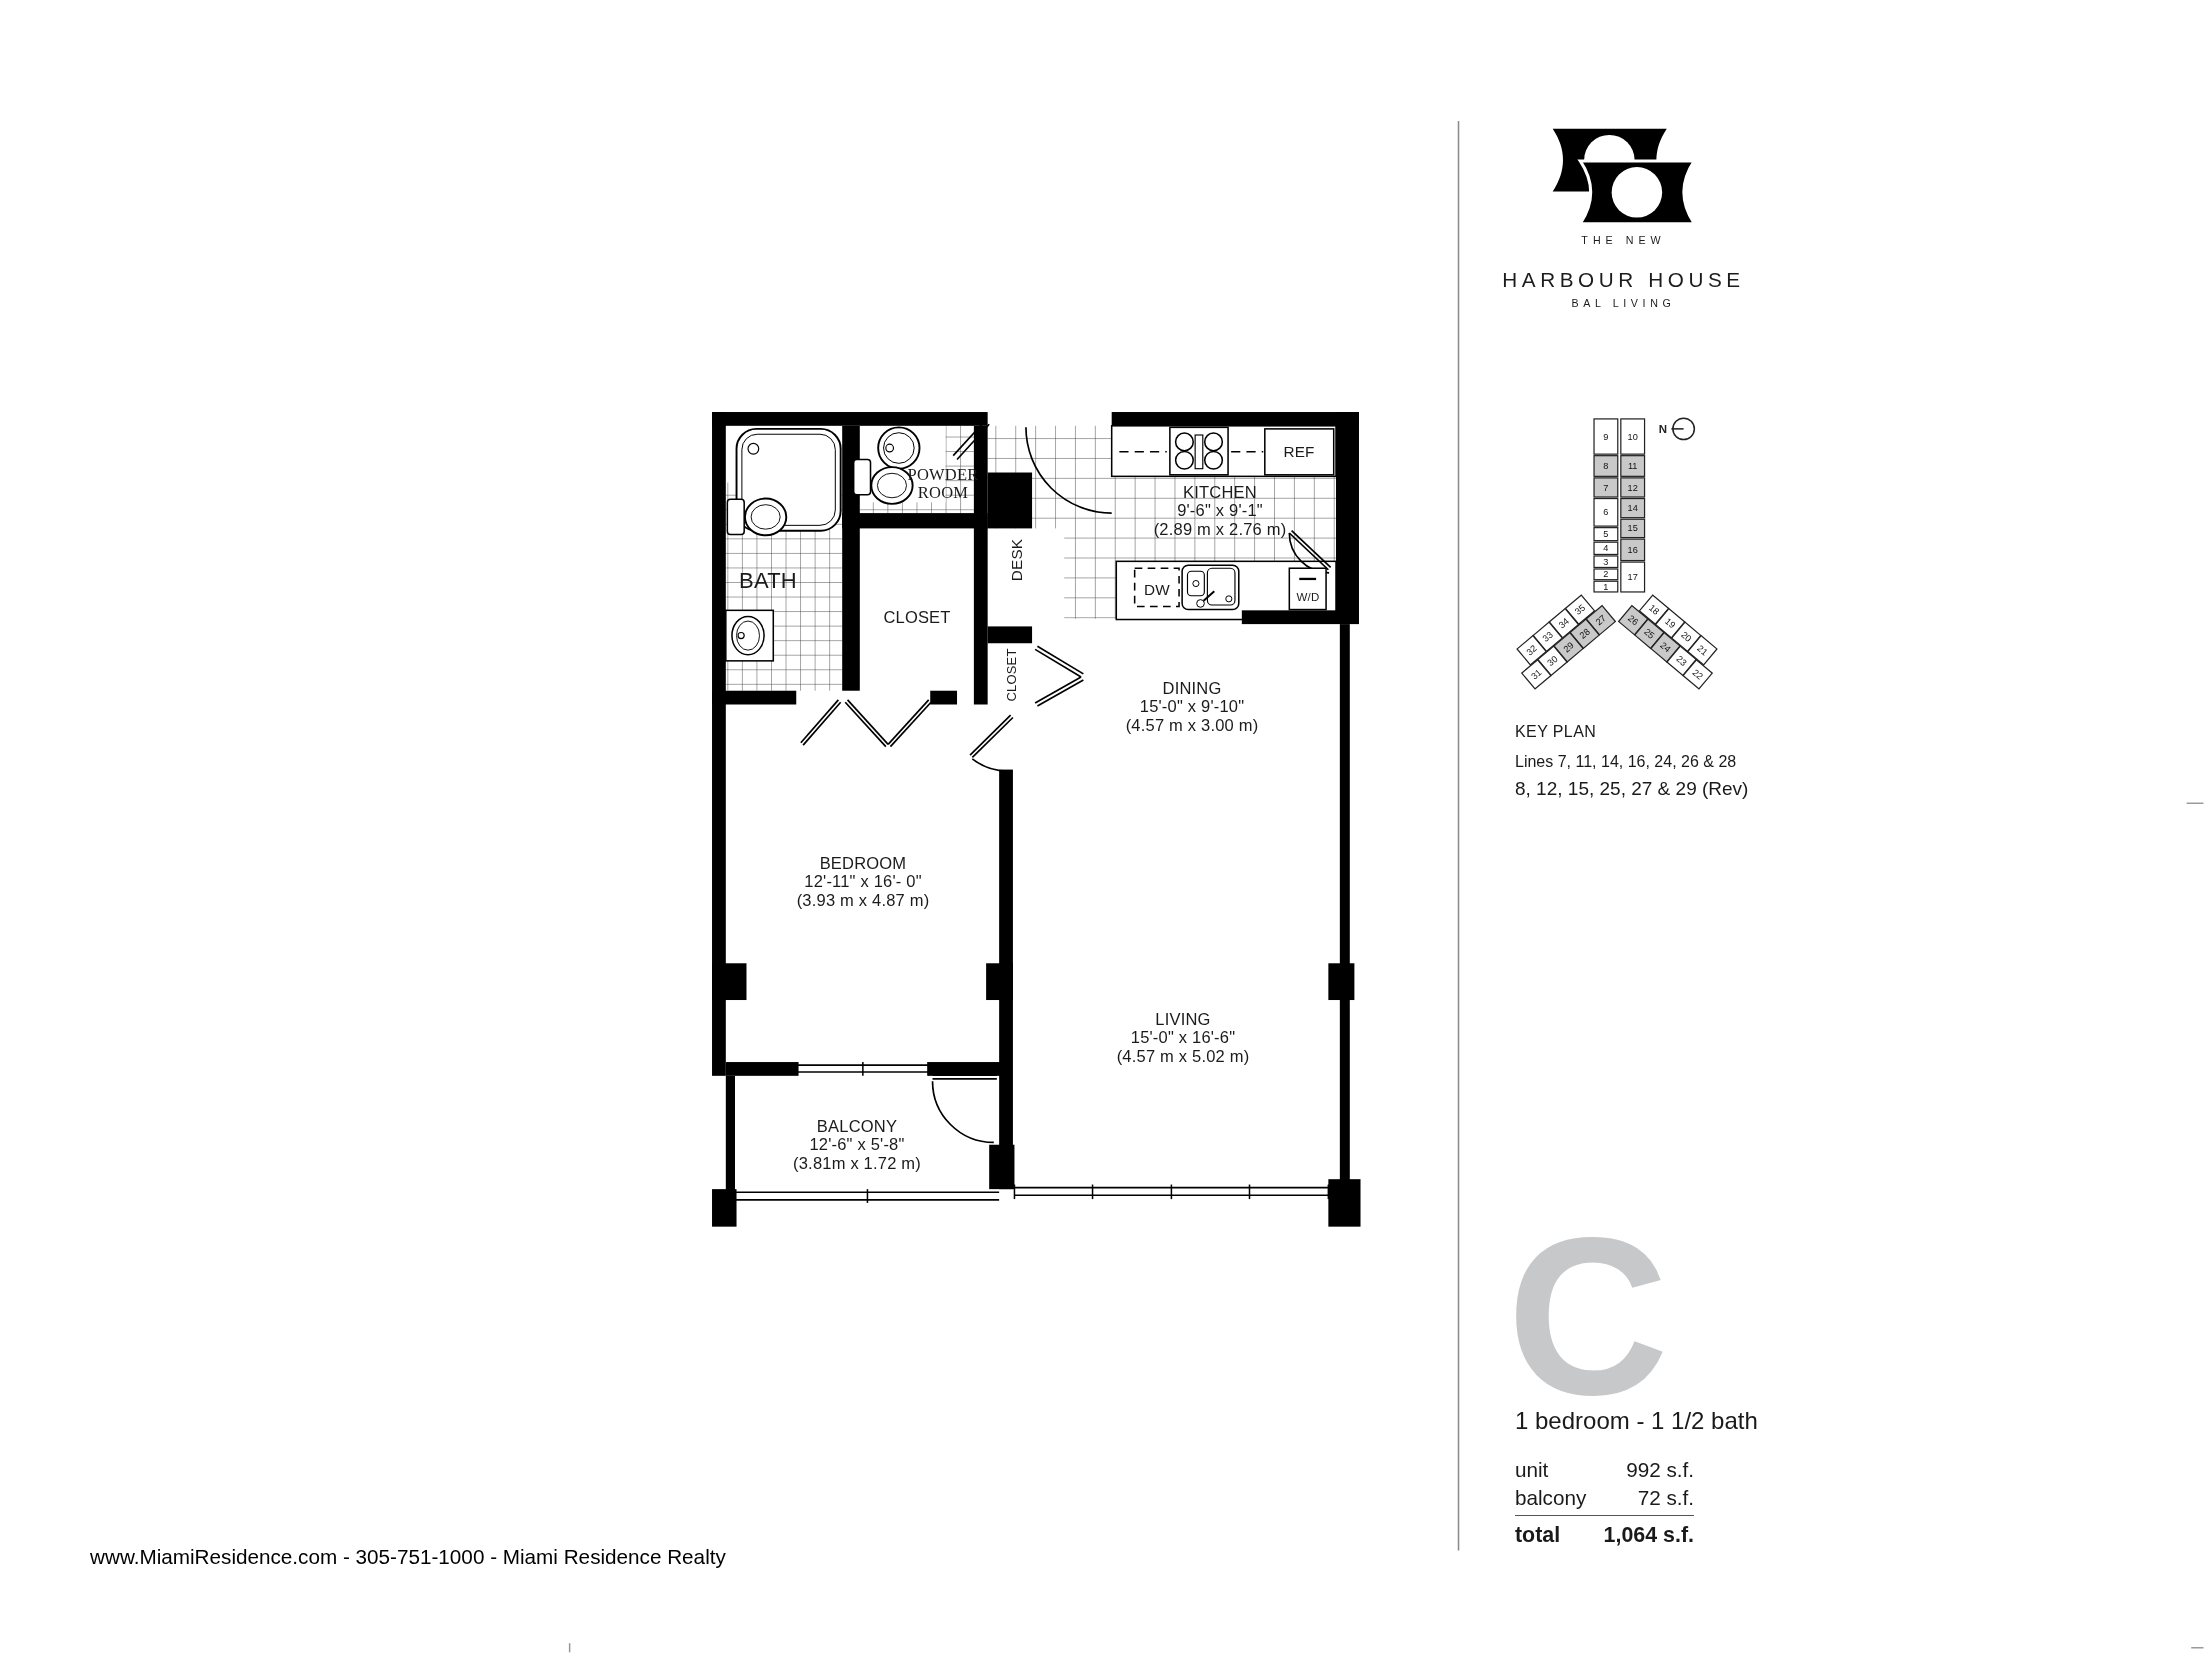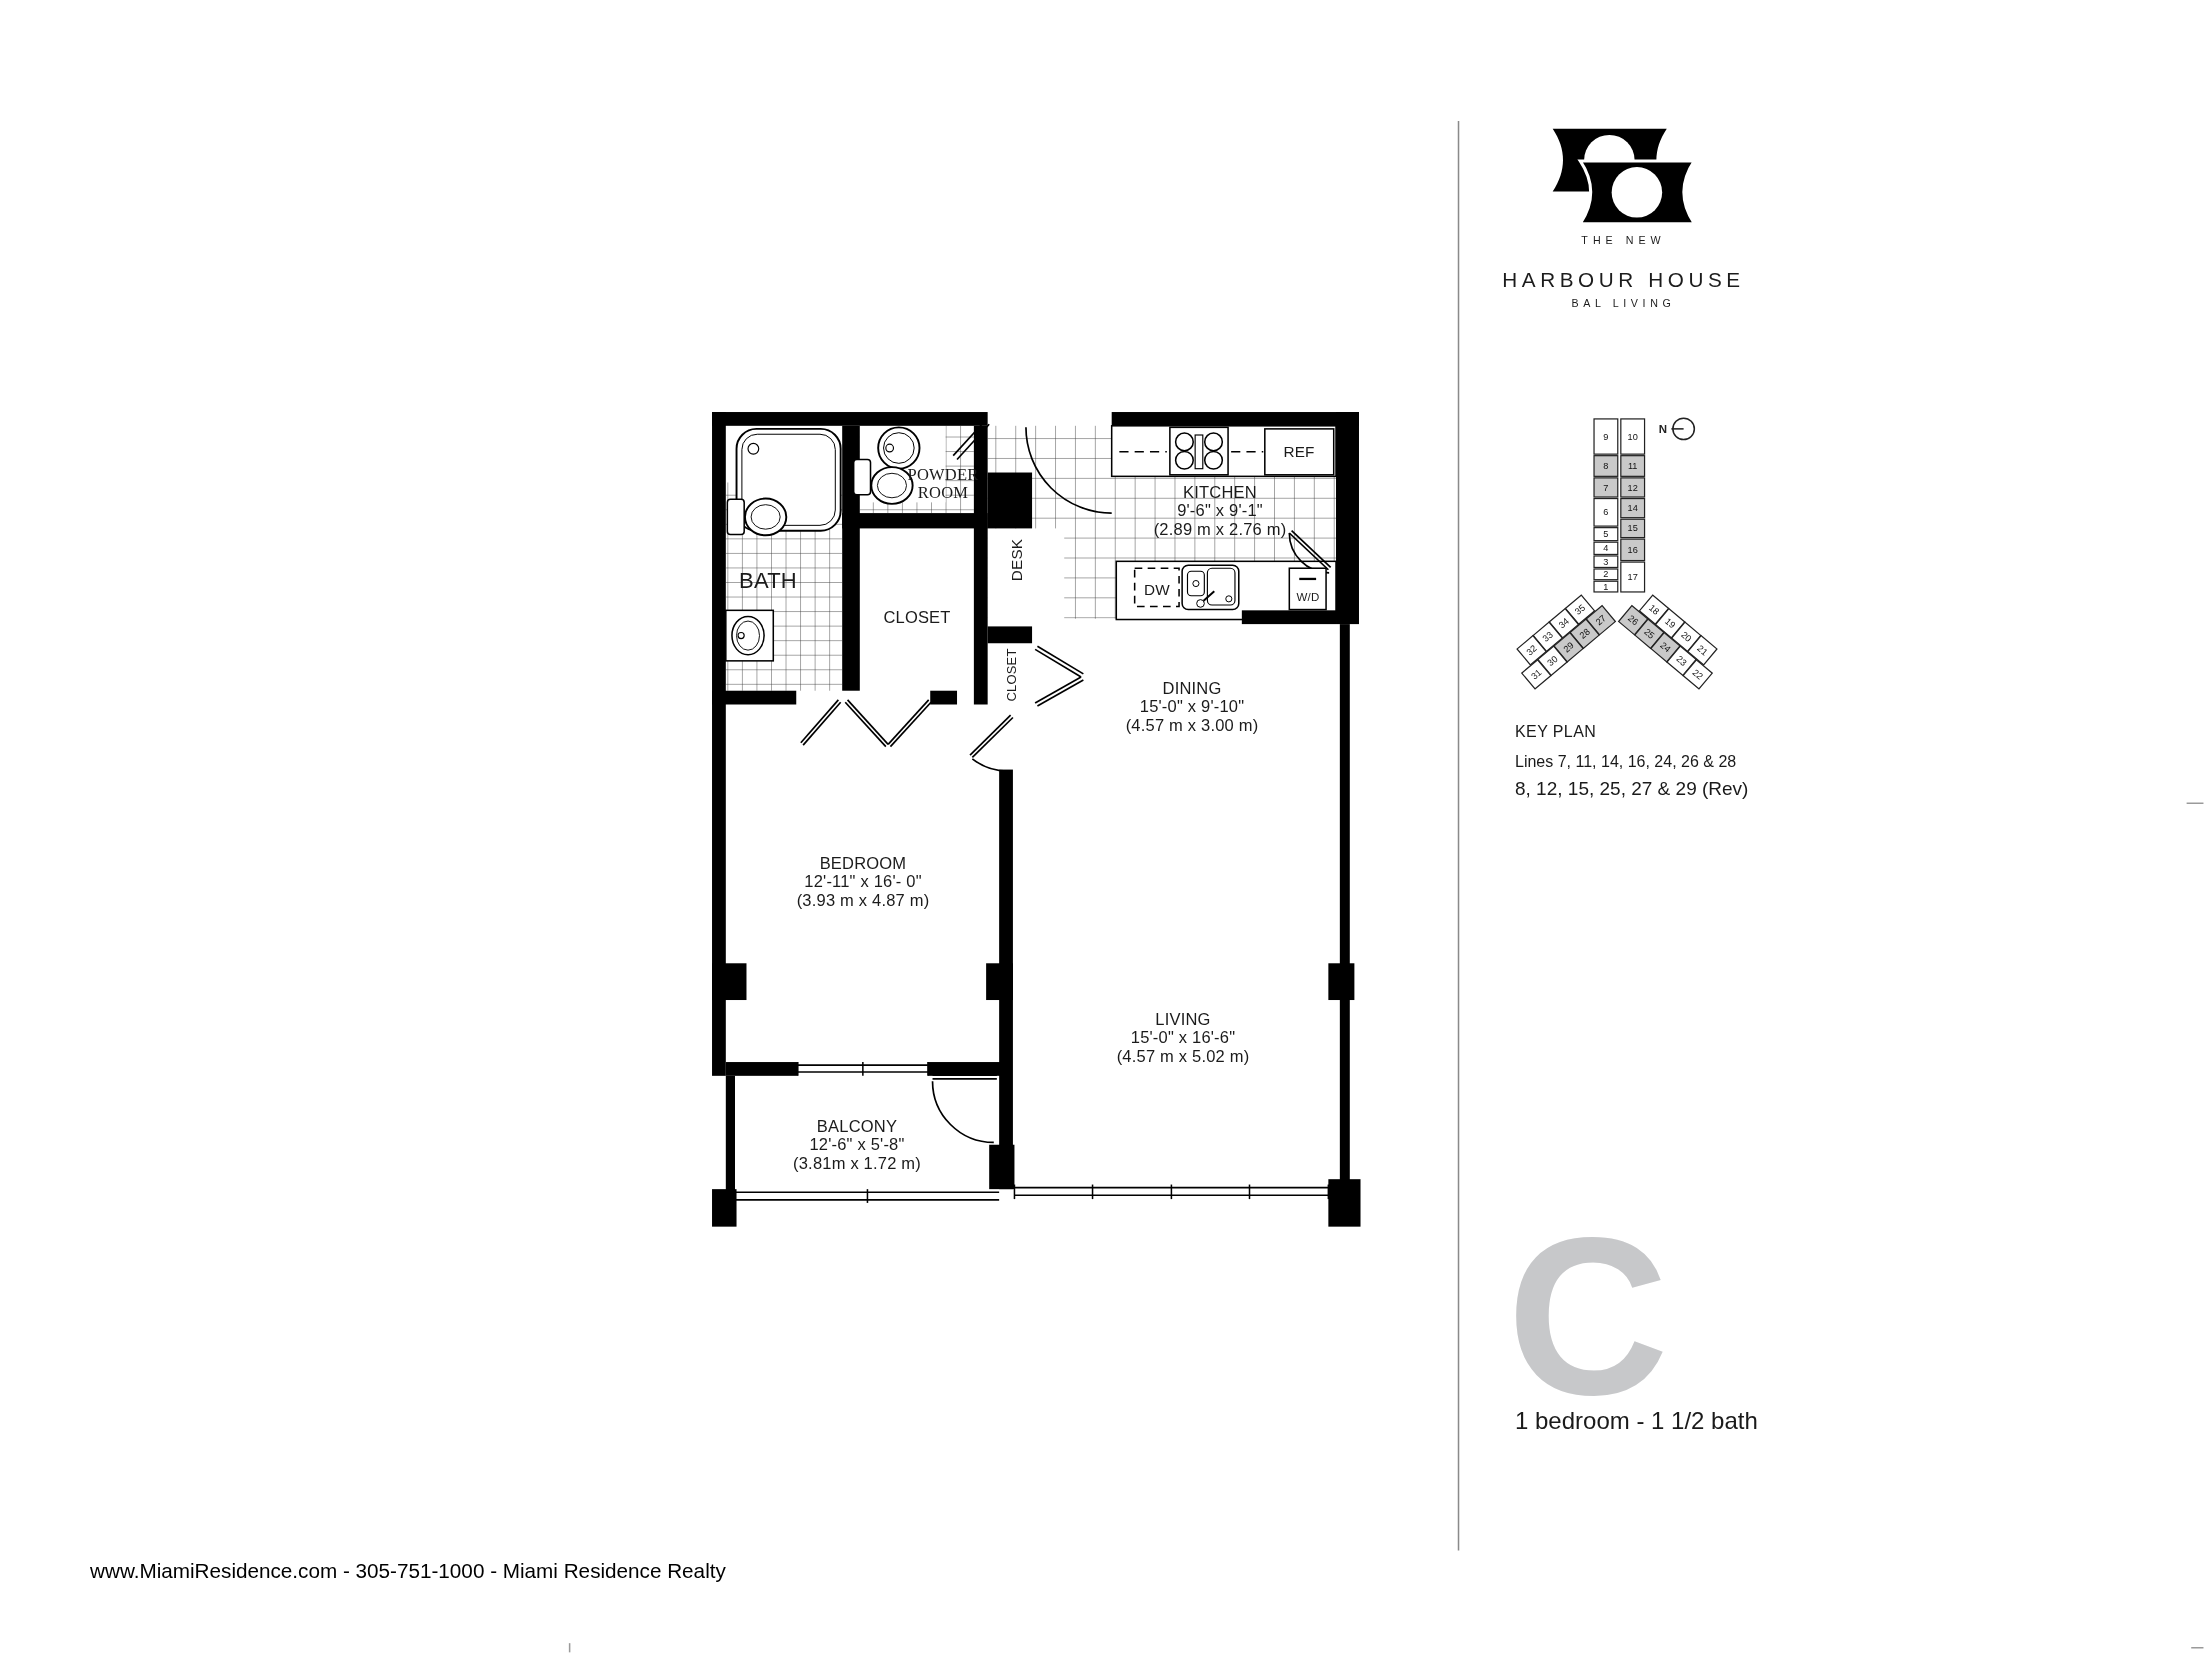--- a/index.html
+++ b/index.html
@@ -16,21 +16,21 @@
   #keyplan-title{left:1515px;top:723px;font-size:16px;letter-spacing:0.4px;}
   #keyplan-line1{left:1515px;top:753px;font-size:16px;}
   #keyplan-line2{left:1515px;top:778px;font-size:19px;}
   #big-letter{left:1507px;top:1204px;font-size:224px;font-weight:bold;line-height:1;
               color:#c7c8ca;letter-spacing:0;}
   #unit-type{left:1515px;top:1407px;font-size:24px;}
   #stats{left:1515px;top:1456px;width:179px;font-size:20.7px;}
   .srow{display:flex;justify-content:space-between;line-height:28px;}
   #stats .rule{border-top:1.5px solid #555;margin:3.1px 0 4.6px 0;}
   .srow.total{font-weight:bold;font-size:21.4px;}
-  #footer{left:90px;top:1545px;font-size:20.7px;color:#000;margin-top:14px;}
+  #footer{left:90px;top:1545px;font-size:20.7px;color:#000;}
 </style>
 </head>
 <body>
 
 <div id="sheet">
 
   <svg width="2205" height="1654" viewBox="0 0 2880 2160">
     <defs>
       <pattern id="tileS" width="19" height="19" patternUnits="userSpaceOnUse">
         <path d="M 19 0 L 0 0 0 19" fill="none" stroke="#3d3d3d" stroke-width="1.2"></path>
@@ -383,16 +383,31 @@
   <div class="brand" id="brand-main">HARBOUR HOUSE</div>
   <div class="brand" id="brand-sub">BAL LIVING</div>
 
   <div class="abs" id="keyplan-title">KEY PLAN</div>
   <div class="abs" id="keyplan-line1">Lines 7, 11, 14, 16, 24, 26 &amp; 28</div>
   <div class="abs" id="keyplan-line2">8, 12, 15, 25, 27 &amp; 29 (Rev)</div>
 
   <div class="abs" id="big-letter">C</div>
   <div class="abs" id="unit-type">1 bedroom - 1 1/2 bath</div>
 
+  <div class="abs" id="stats">
+    <div class="srow">
+      <span>unit</span>
+      <span>992 s.f.</span>
+    </div>
+    <div class="srow">
+      <span>balcony</span>
+      <span>72 s.f.</span>
+    </div>
+    <div class="rule"></div>
+    <div class="srow total">
+      <span>total</span>
+      <span>1,064 s.f.</span>
+    </div>
+  </div>
 
   <div class="abs" id="footer">www.MiamiResidence.com  -  305-751-1000  -  Miami Residence Realty</div>
 </div>
 
 
 </body></html>

